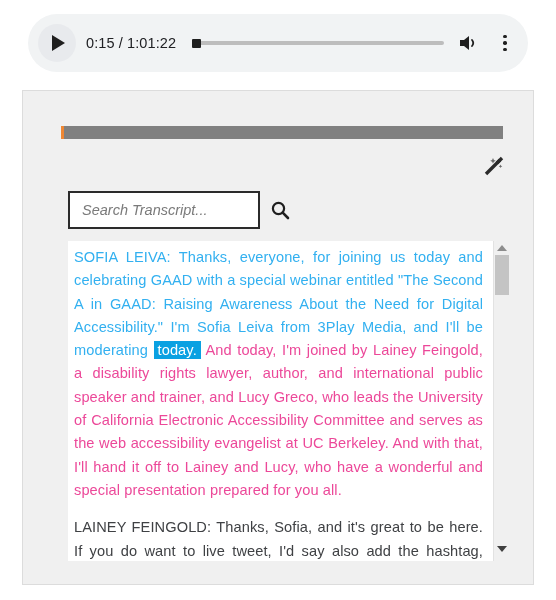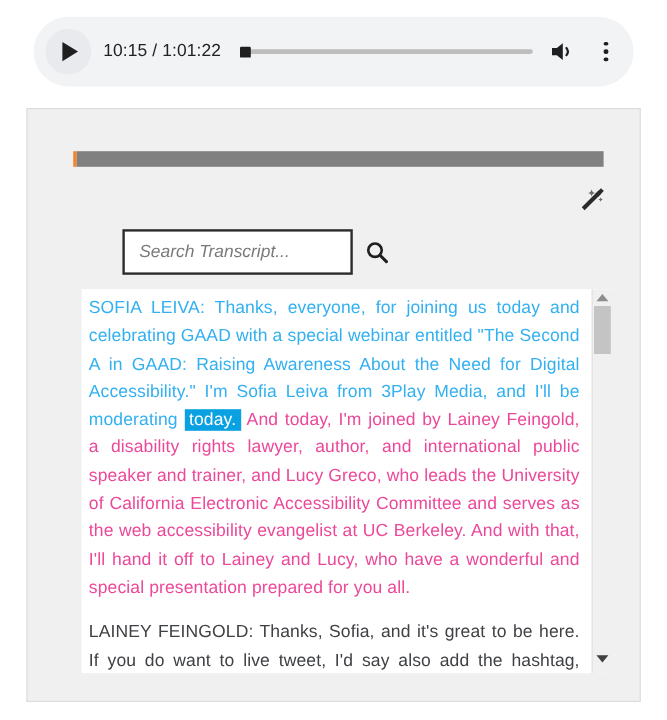--- a/index.html
+++ b/index.html
@@ -145,21 +145,20 @@
     top: 62px;
     width: 26px;
     height: 26px;
     cursor: pointer;
   }
   .search-row {
     position: absolute;
     left: 45px;
     top: 100px;
     display: flex;
-    margin-left: 34px;
   }
   .search-box {
     width: 192px;
     height: 38px;
     background: #ffffff;
     border: 2px solid #2b2b2b;
     box-sizing: border-box;
     display: flex;
     align-items: center;
     padding: 0 10px;
@@ -264,21 +263,21 @@
 </head>
 <body>
 
 <div class="player-wrap">
   <div class="player">
 
     <div class="play-btn">
       <div class="play-tri"></div>
     </div>
 
-    <div class="time-display">10:15 / 1:01:22</div>
+    <div class="time-display">0:15 / 1:01:22</div>
 
     <div class="scrub-area">
       <div class="scrub-track"></div>
       <div class="scrub-handle"></div>
     </div>
 
     <div class="vol-icon">
       <svg width="22" height="20" viewBox="0 0 22 20">
         <path d="M2 7 H6 L11 3 V17 L6 13 H2 Z" fill="#1f1f1f"></path>
         <path d="M14 7 Q16.5 10 14 13" stroke="#1f1f1f" stroke-width="1.8" fill="none" stroke-linecap="round"></path>

